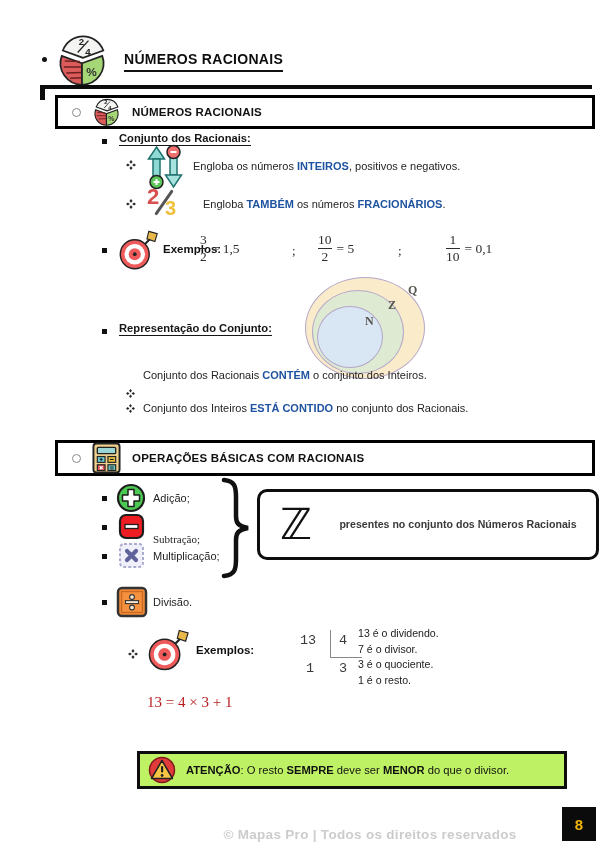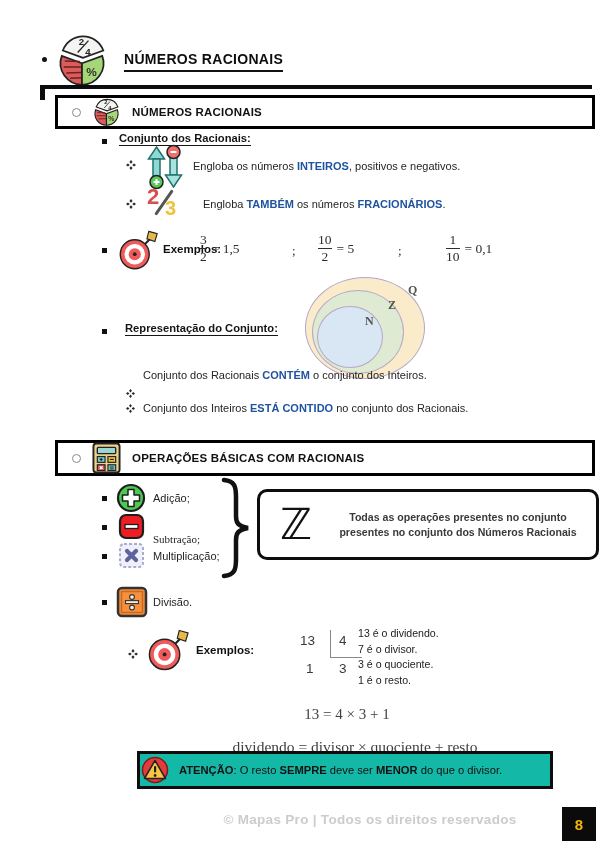--- a/index.html
+++ b/index.html
@@ -22,27 +22,27 @@
   .fline{align-self:stretch;border-top:1.3px solid #2e2e2e;margin:1px 0;}
   .sep{font-family:"Liberation Serif",serif;font-size:13px;color:#2e2e2e;}
   .venn-ell{position:absolute;border-radius:50%;border:1.4px solid #B5A7C9;}
   .vlab{position:absolute;font-family:"Liberation Serif",serif;font-weight:bold;font-size:12px;color:#56564e;}
   .oplabel{font-size:11px;color:#242424;}
   .zbox{border:3.5px solid #0d0d0d;border-radius:10px;background:#fff;display:flex;align-items:center;
         padding:0 10px 0 20px;gap:18px;}
   .zsym{font-family:"DejaVu Sans","DejaVu Serif",serif;font-size:43px;color:#111;line-height:1;}
   .znote{font-size:10.6px;font-weight:bold;color:#3a3a3a;line-height:14.5px;text-align:center;flex:1;}
   .znote span{display:block;}
-  .divnum{font-family:Liberation Sans, sans-serif;font-size:13.5px;color:#3a3a3a;position:absolute;}
+  .divnum{font-family:Liberation Mono, monospace;font-size:13.5px;color:#3a3a3a;position:absolute;}
   .dnotes{font-size:10.6px;color:#222;line-height:15.5px;}
   .dnotes span{display:block;}
-  .eq{font-family:"Liberation Serif",serif;font-size:15px;color:#404040;text-align:center;margin-top:12px;}
-  .warnbox{background:#14b8a6;border:3px solid #0d0d0d;display:flex;align-items:center;gap:10px;padding:0 1px;}
+  .eq{font-family:"Liberation Serif",serif;font-size:15px;color:#b91c1c;}
+  .warnbox{background:#bef264;border:3px solid #0d0d0d;display:flex;align-items:center;gap:10px;padding:0 8px;}
   .warntext{font-size:11.2px;color:#111;}
-  .footer{font-size:13.5px;font-weight:bold;color:#cccccc;letter-spacing:.3px;text-align:center;}
+  .footer{font-size:13.5px;font-weight:bold;color:#cccccc;letter-spacing:.3px;text-align:center;margin-top:15px;}
   .pagebox{background:#0b0b0b;display:flex;align-items:center;justify-content:center;}
   .pagenum{color:#F2B50A;font-size:15px;font-weight:bold;}
 </style>
 </head>
 <body>
 
 <div class="page">
 
   <div class="abs dot" style="left:42px;top:57px;"></div>
 
@@ -146,21 +146,21 @@
   <div class="abs frac" style="left:446px;top:233px;">
     <span class="fstack">
         <span>1</span>
         <span class="fline"></span>
         <span>10</span>
       </span>
     <span>= 0,1</span>
   </div>
 
   <div class="abs sqb" style="left:102px;top:329px;"></div>
-  <div class="abs head-u" style="left:125px;top:322px;text-align:right;">Representação do Conjunto:</div>
+  <div class="abs head-u" style="left:119px;top:322px;text-align:right;">Representação do Conjunto:</div>
 
   <div class="abs" style="left:305px;top:277px;width:124px;height:104px;">
     <div class="venn-ell" style="left:0;top:0;width:118px;height:100px;background:#FAEBCB;"></div>
     <div class="venn-ell" style="left:7px;top:13px;width:90px;height:82px;background:#DEEBD2;"></div>
     <div class="venn-ell" style="left:12px;top:29px;width:64px;height:60px;background:#D9E6F3;"></div>
     <span class="vlab" style="left:103px;top:6px;">Q</span>
     <span class="vlab" style="left:83px;top:21px;">Z</span>
     <span class="vlab" style="left:60px;top:37px;">N</span>
   </div>
 
@@ -214,21 +214,20 @@
     <path d="M9 9 L18 18 M18 9 L9 18" stroke="#5F639B" stroke-width="4.2" stroke-linecap="round"></path>
   </svg>
   <div class="abs oplabel" style="left:153px;top:550px;">Multiplicação;</div>
 
   <svg class="abs" style="left:221px;top:477px;" width="34" height="102" viewBox="0 0 34 102">
     <path d="M3 3 C14 4 15 10 15 20 L15 39 C15 46 17 49 27 51 C17 53 15 56 15 63 L15 82 C15 92 14 98 3 99" fill="none" stroke="#111" stroke-width="4.5" stroke-linecap="round"></path>
   </svg>
   <div class="abs zbox" style="left:257px;top:489px;width:306px;height:65px;">
     <span class="zsym">ℤ</span>
     <div class="znote">
-      <span>Todas as operações presentes no conjunto</span>
       <span>presentes no conjunto dos Números Racionais</span>
     </div>
   </div>
 
   <div class="abs sqb" style="left:102px;top:600px;"></div>
   <svg class="abs" style="left:116px;top:586px;" width="32" height="32" viewBox="0 0 32 32">
     <rect x="2" y="2" width="28" height="28" rx="4" fill="#F5913E" stroke="#333" stroke-width="2.5"></rect>
     <rect x="5.5" y="5.5" width="21" height="21" fill="none" stroke="#C96A20" stroke-width="1.5"></rect>
     <circle cx="16" cy="11" r="2.4" fill="#FAE9D8" stroke="#333" stroke-width="1.1"></circle>
     <rect x="9.5" y="14.6" width="13" height="3" fill="#FAE9D8" stroke="#333" stroke-width="1.1"></rect>
@@ -258,21 +257,20 @@
     <span class="divnum" style="left:39px;top:31px;">3</span>
   </div>
   <div class="abs dnotes" style="left:358px;top:626px;">
     <span>13 é o dividendo.</span>
     <span>7 é o divisor.</span>
     <span>3 é o quociente.</span>
     <span>1 é o resto.</span>
   </div>
 
   <div class="abs eq" style="left:147px;top:694px;width:400px;">13 = 4 × 3 + 1</div>
-  <div class="abs eq" style="left:155px;top:726px;width:400px;font-size:15.5px;">dividendo = divisor × quociente + resto</div>
 
   <div class="abs warnbox" style="left:137px;top:751px;width:408px;height:32px;">
     <svg width="28" height="28" viewBox="0 0 28 28">
       <circle cx="14" cy="14" r="12.5" fill="#E23B3B" stroke="#7e1a1a" stroke-width="1.5"></circle>
       <path d="M14 4.5 L24.5 22.5 H3.5 Z" fill="#F6C544" stroke="#222" stroke-width="1.5" stroke-linejoin="round"></path>
       <rect x="13" y="10" width="2.2" height="6.5" rx="1" fill="#222"></rect>
       <circle cx="14.1" cy="19.5" r="1.4" fill="#222"></circle>
     </svg>
     <div class="warntext">
       <span class="b">ATENÇÃO</span><span>: O resto </span><span class="b">SEMPRE</span><span> deve ser </span><span class="b">MENOR</span><span> do que o divisor.</span>

